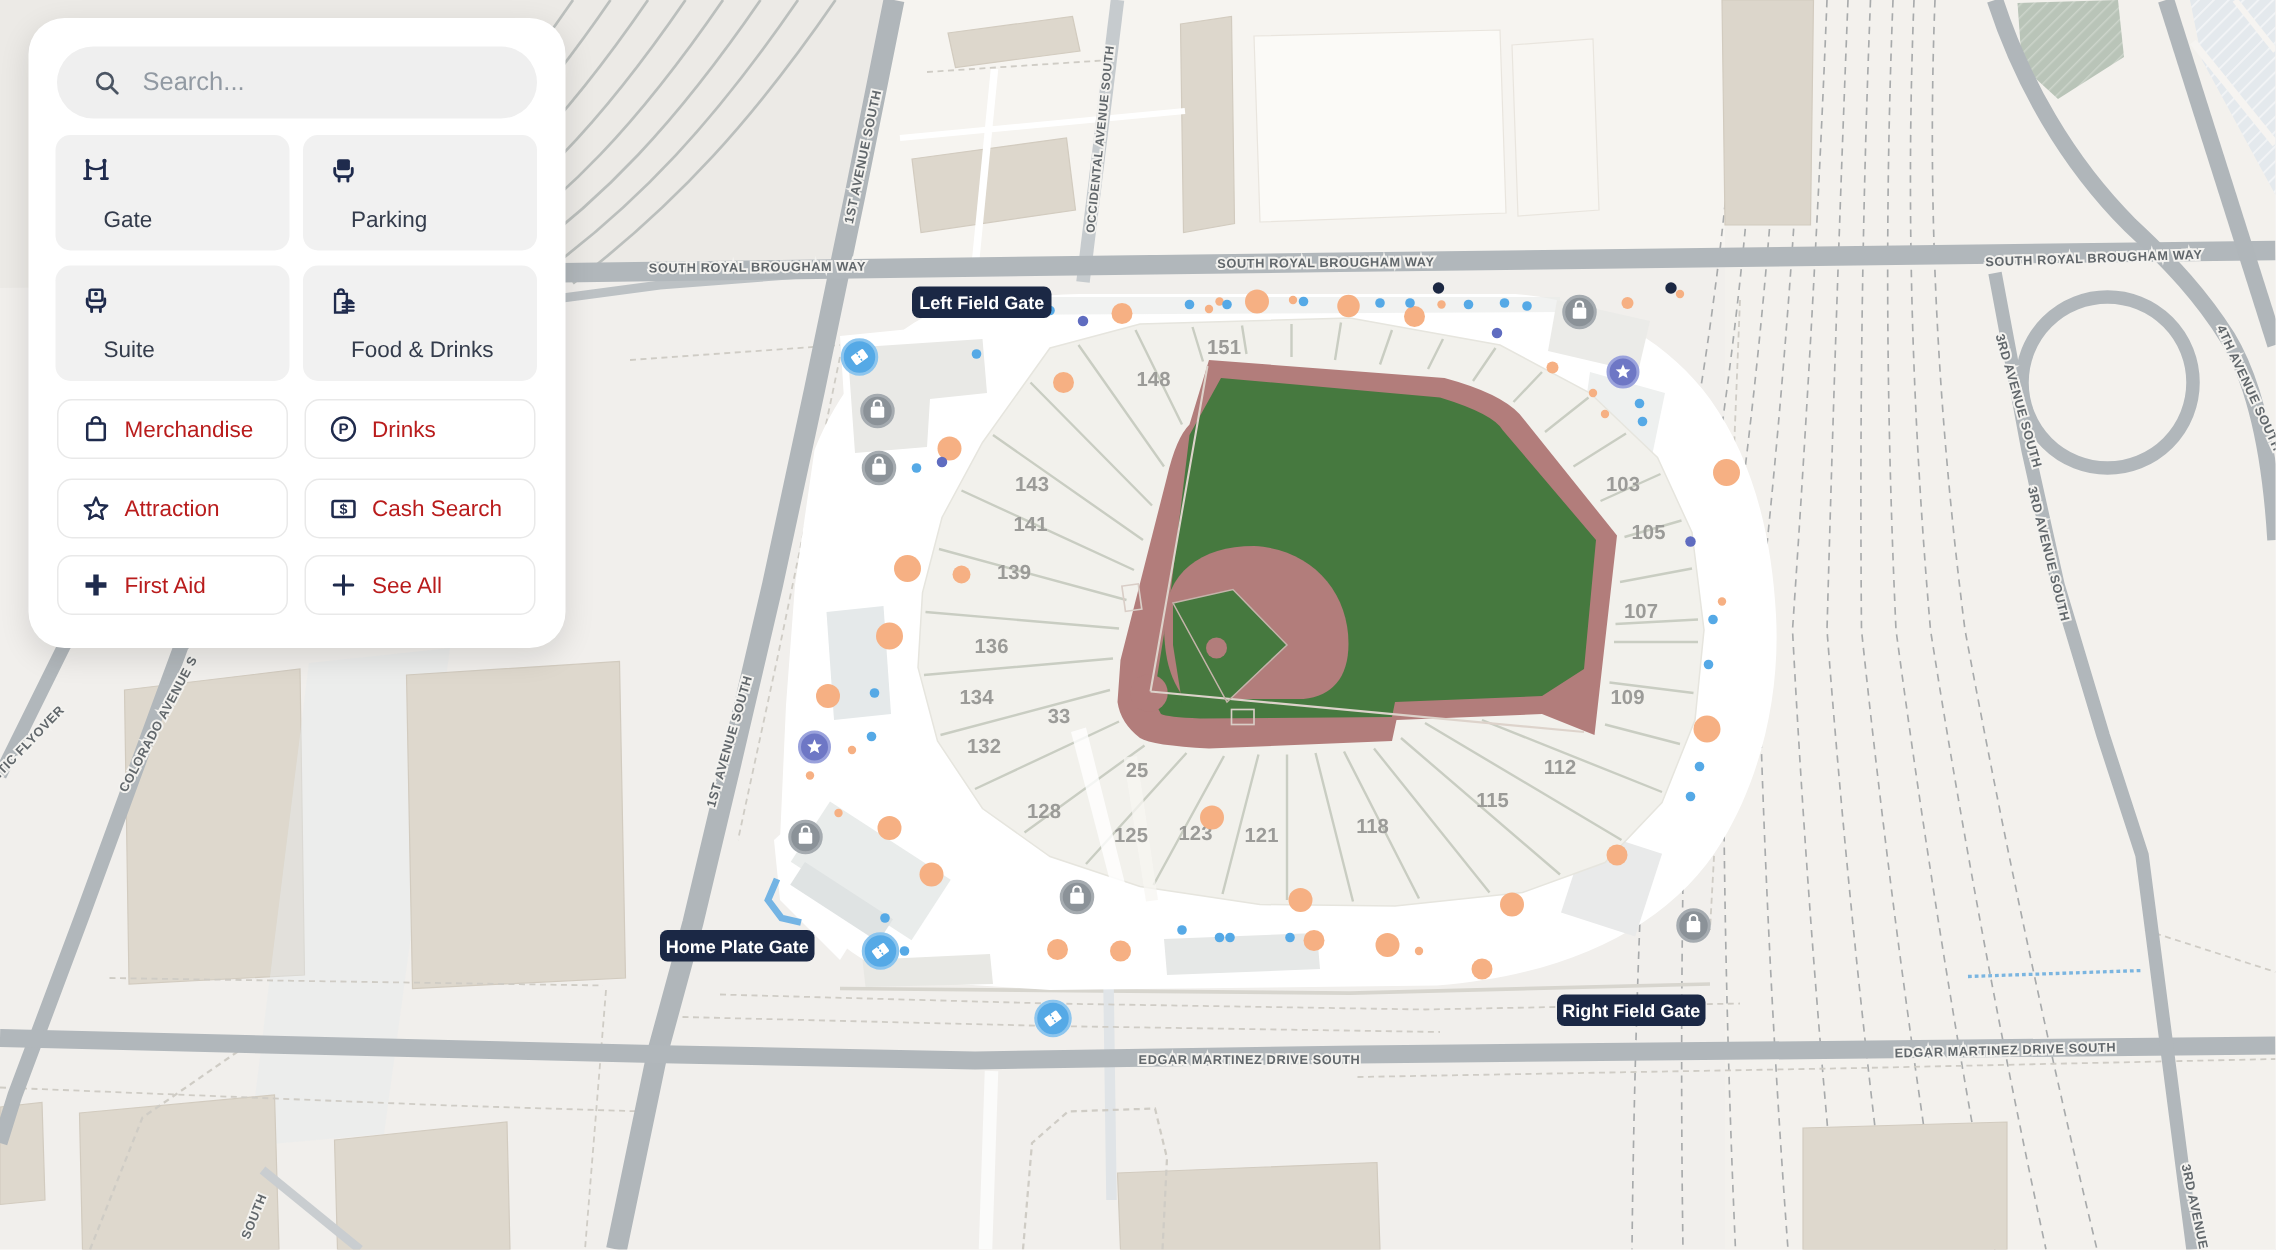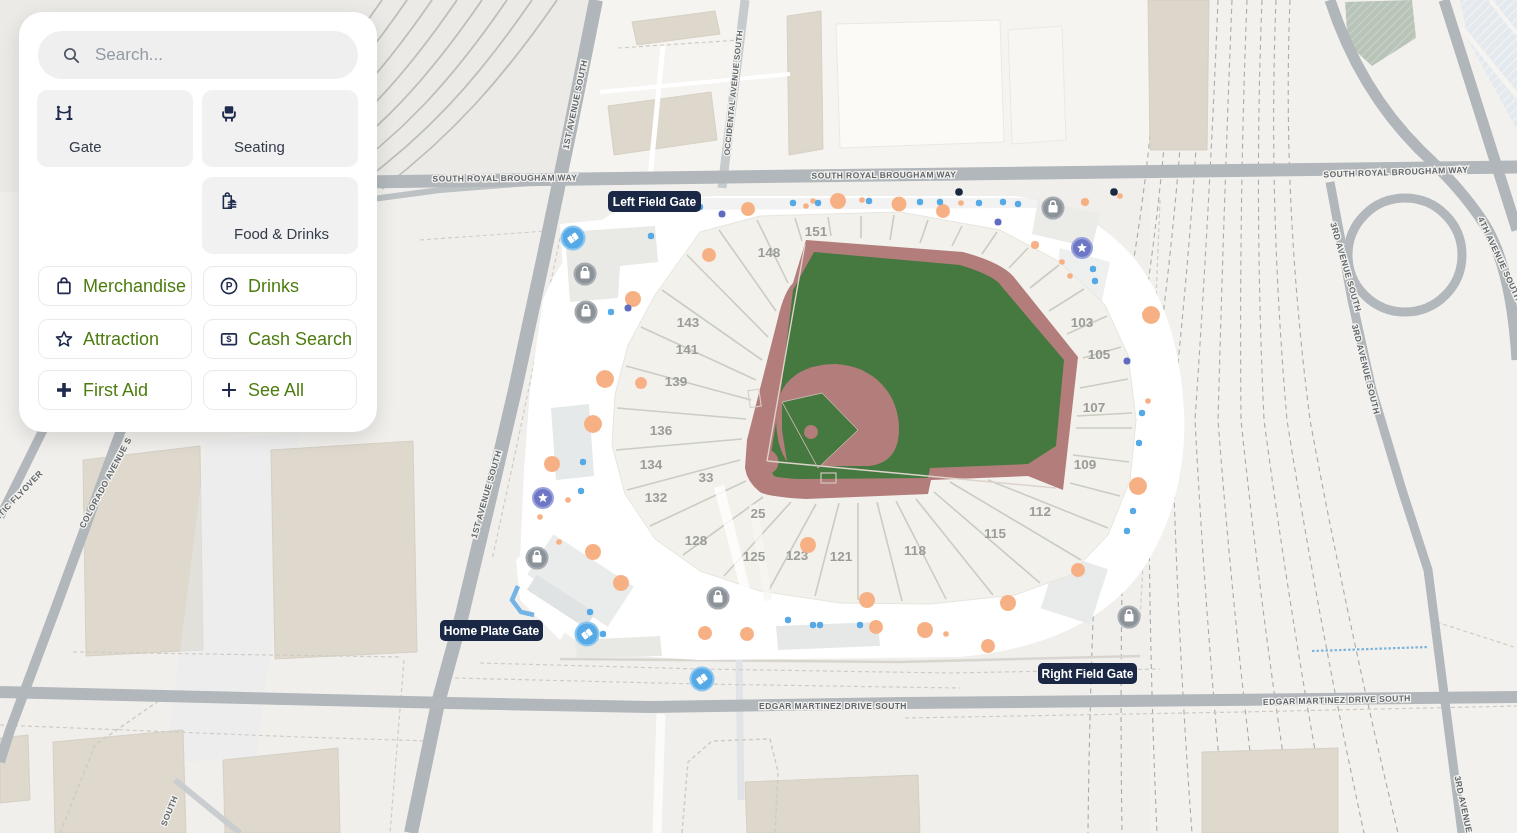--- a/index.html
+++ b/index.html
@@ -4,21 +4,21 @@
 html,body { width:1517px; height:833px; overflow:hidden; font-family:"Liberation Sans",sans-serif; }
 .panel { position:absolute; left:7px; top:12px; width:358px; height:420px; background:#fff; border-radius:24px;
   box-shadow:0 6px 20px rgba(0,0,0,0.12);margin-left:12px; }
 .search { position:absolute; left:19px; top:19px; width:320px; height:48px; background:#efefef; border-radius:24px;
   display:flex; align-items:center; padding-left:25px; }
 .search span { color:#929aa3; font-size:17px; margin-left:15px; }
 .tile { position:absolute; width:156px; height:77px; background:#f1f1f1; border-radius:10px; padding:15px 0 0 18px; }
 .tile .tl { position:absolute; left:32px; top:48px; font-size:15px; font-weight:500; color:#343c4c; }
 .btn { position:absolute; width:154px; height:40px; background:#fff; border:1px solid #e9e9e9; border-radius:10px;
   display:flex; align-items:center; padding-left:16px; }
-.btn span { font-size:18px; font-weight:500; color:#4d7c0f; margin-left:10px;text-align:center; }
+.btn span { font-size:15px; font-weight:500; color:#b91c1c; margin-left:10px;text-align:center; }
 text { font-family:"Liberation Sans",sans-serif; }
 </style></head>
 <body>
 
 <svg width="1517" height="833" viewBox="0 0 1517 833" font-family="'Liberation Sans',sans-serif">
 
 <rect x="0" y="0" width="1517" height="833" fill="#f1efec"></rect>
 
 <path d="M0.0,0.0 L592.0,0.0 L552.0,185.0 L0.0,192.0 Z" fill="#eceae6"></path>
 
@@ -400,22 +400,28 @@
         <circle cx="3" cy="2" r="1.3" fill="#1f2b4d" stroke="none"></circle>
         <circle cx="13" cy="2" r="1.3" fill="#1f2b4d" stroke="none"></circle>
         <path d="M3 3.5 v8 M13 3.5 v8 M1.2 12.5 h3.6 M11.2 12.5 h3.6" stroke-width="1.7"></path>
         <path d="M3 5 C5.5 7.5 10.5 7.5 13 5" stroke-width="1.4"></path>
       </svg><div class="tl">Gate</div></div>
 
   <div class="tile" style="left:183px;top:78px"><svg width="18" height="18" viewBox="0 0 16 16" fill="none" stroke="#1f2b4d" stroke-width="1.5" stroke-linecap="round">
         <rect x="4.2" y="1" width="7.6" height="6.5" rx="1.2" fill="#1f2b4d" stroke="none"></rect>
         <path d="M2.8 6.5 v2.3 a2.5 2.5 0 0 0 2.5 2.5 h5.4 a2.5 2.5 0 0 0 2.5-2.5 V6.5" stroke-width="1.7"></path>
         <path d="M5.4 11.8 v2.2 M10.6 11.8 v2.2" stroke-width="1.7"></path>
-      </svg><div class="tl">Seating</div></div>
-
+      </svg><div class="tl">Parking</div></div>
+
+  <div class="tile" style="left:18px;top:165px"><svg width="18" height="18" viewBox="0 0 16 16" fill="none" stroke="#1f2b4d" stroke-width="1.5" stroke-linecap="round">
+        <rect x="4.2" y="1" width="7.6" height="6.5" rx="1.2" stroke-width="1.5"></rect>
+        <circle cx="8" cy="3.6" r="1.2" fill="#1f2b4d" stroke="none"></circle>
+        <path d="M2.8 6.5 v2.3 a2.5 2.5 0 0 0 2.5 2.5 h5.4 a2.5 2.5 0 0 0 2.5-2.5 V6.5" stroke-width="1.7"></path>
+        <path d="M5.4 11.8 v2.2 M10.6 11.8 v2.2" stroke-width="1.7"></path>
+      </svg><div class="tl">Suite</div></div>
 
   <div class="tile" style="left:183px;top:165px"><svg width="18" height="18" viewBox="0 0 16 16" fill="none" stroke="#1f2b4d" stroke-width="1.5" stroke-linecap="round">
         <path d="M3 3.5 h7 v11 h-7 z" stroke-width="1.4"></path>
         <path d="M4.8 3.5 v-1 a1.7 1.7 0 0 1 3.4 0 v1" stroke-width="1.3"></path>
         <path d="M7.5 9 h6.5 M7.5 11.2 h6.5 M7.5 13.4 h6.5" stroke-width="1.3"></path>
         <path d="M8.5 9 a2.8 2.8 0 0 1 5.5 0" fill="#1f2b4d" stroke="none"></path>
       </svg><div class="tl">Food &amp; Drinks</div></div>
 
   <div class="btn" style="left:19px;top:254px">
       <svg width="18" height="18" viewBox="0 0 16 16" fill="none" stroke="#1f2b4d" stroke-width="1.5" stroke-linecap="round">

